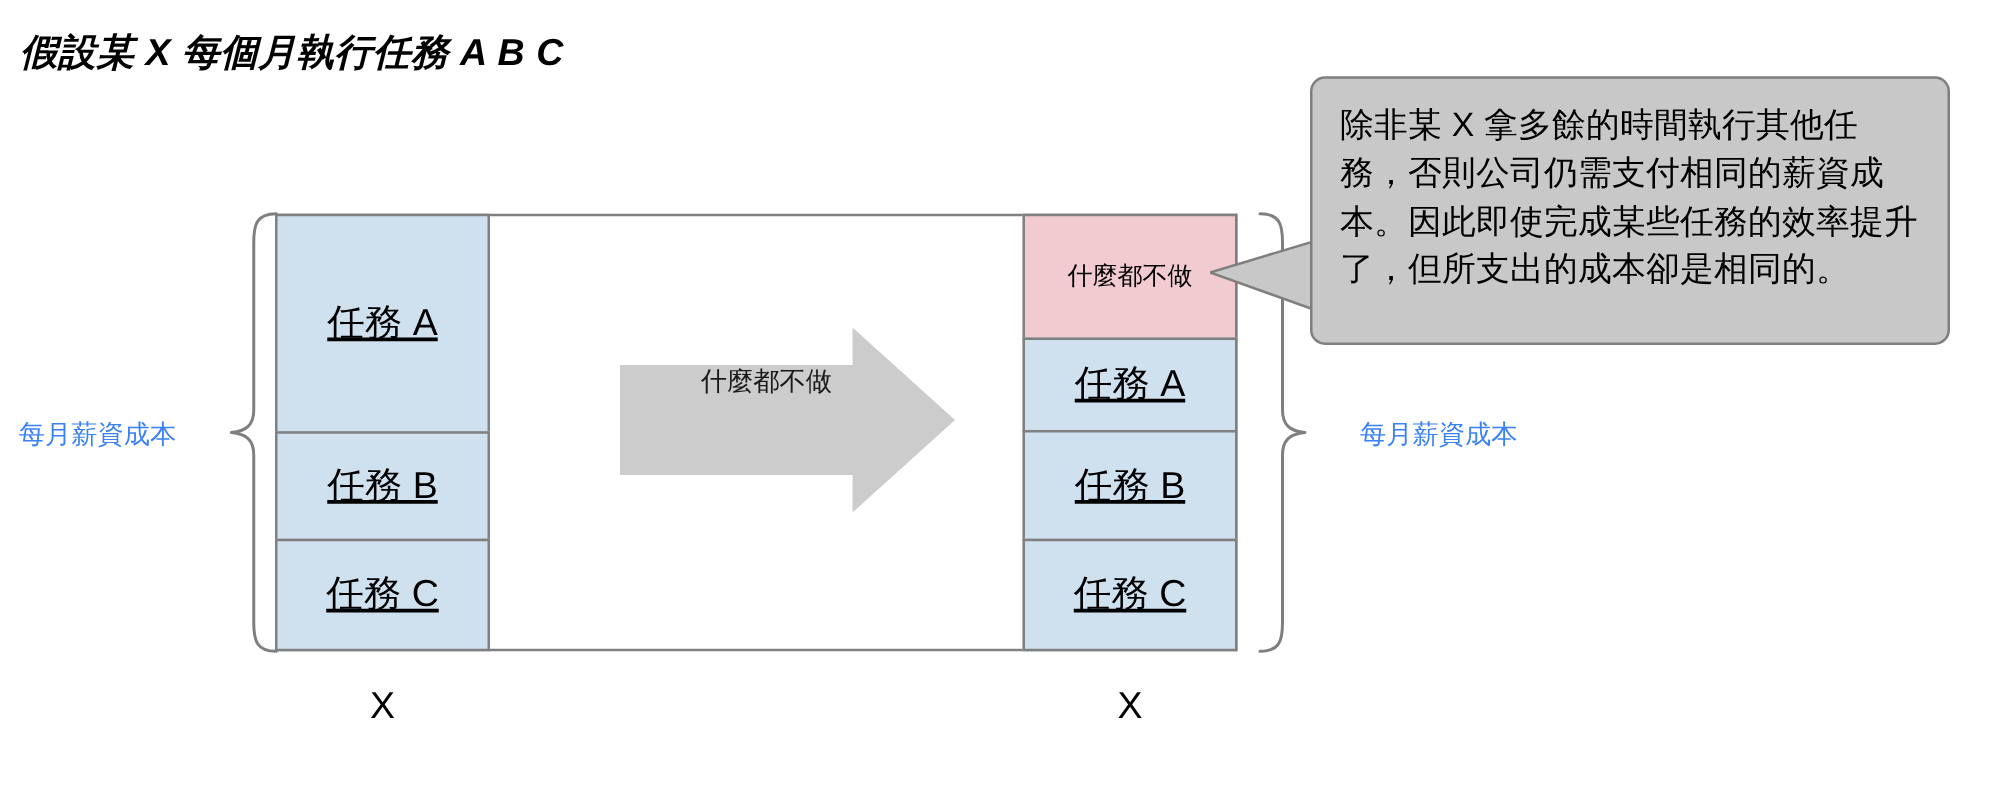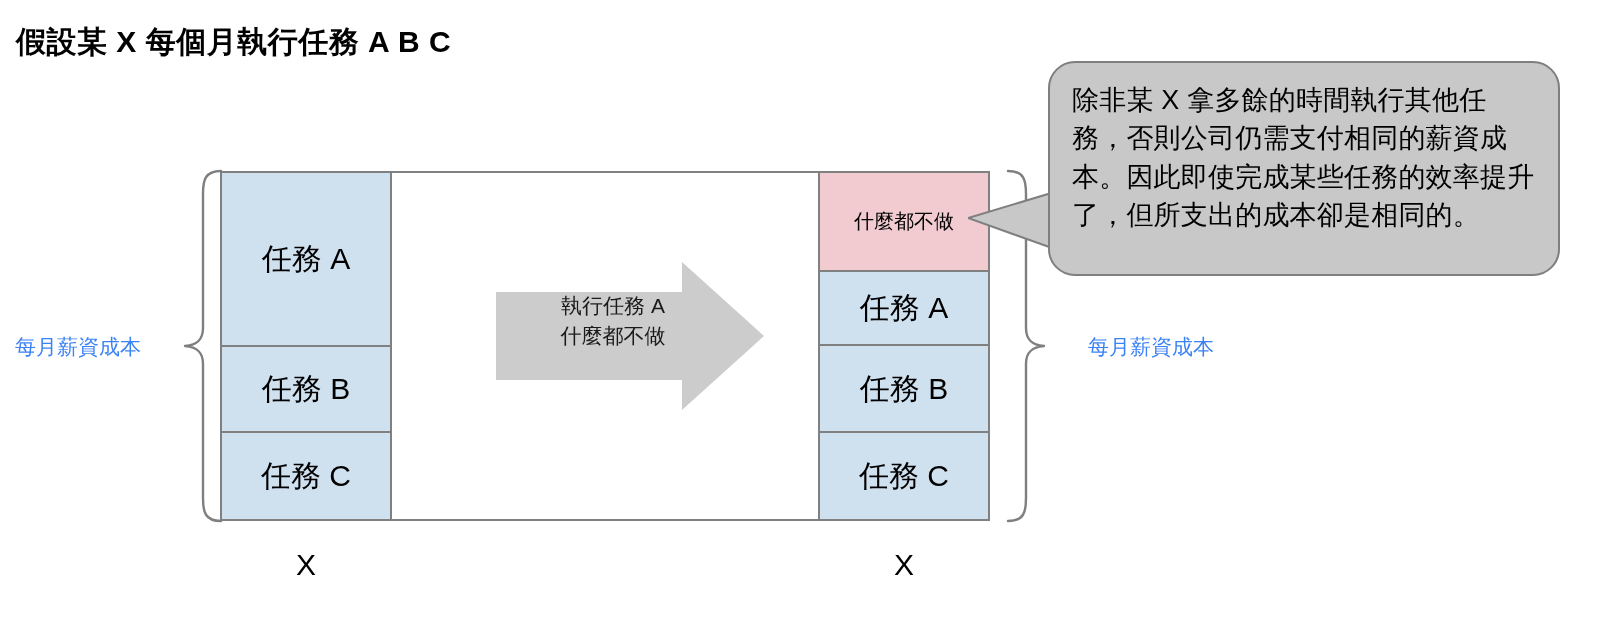--- a/index.html
+++ b/index.html
@@ -19,20 +19,21 @@
   
   .page-title {
     position: absolute;
     left: 16px;
     top: 22px;
     font-size: 30px;
     font-weight: bold;
     letter-spacing: 0.5px;
     white-space: nowrap;
     color: #000000;
+    font-style: italic;
   }
 
   
   .diagram {
     position: absolute;
     left: 0;
     top: 0;
     width: 1610px;
     height: 632px;
   }
@@ -72,21 +73,21 @@
     left: 0;
     width: 100%;
     box-sizing: border-box;
     border: 2px solid #808080;
     display: flex;
     align-items: center;
     justify-content: center;
     text-align: center;
     line-height: 1.25;
   }
-  .cell.blue  { background: #cfe0ef; }
+  .cell.blue  { background: #cfe0ef; text-decoration: underline; }
   .cell.pink  { background: #f2cbd1; }
 
   .cell-label {
     font-size: 30px;
     color: #000000;
     white-space: nowrap;
   }
   .cell-label.small {
     font-size: 20px;
   }
@@ -158,21 +159,21 @@
   .callout-tail svg { display: block; width: 140px; height: 120px; }
 
   .callout {
     position: absolute;
     left: 1048px;
     top: 61px;
     width: 512px;
     height: 215px;
     background: #c8c8c8;
     border: 2px solid #7f7f7f;
-    border-radius: 27px;
+    border-radius: 12px;
     box-sizing: border-box;
     z-index: 5;
   }
   .callout-text {
     position: absolute;
     left: 22px;
     top: 18px;
     width: 468px;
     font-size: 27px;
     line-height: 1.42;
@@ -215,21 +216,20 @@
       <span class="cell-label">任務 C</span>
     </div>
   </div>
 
   <div class="arrow-wrap">
     <svg viewBox="0 0 268 148" xmlns="http://www.w3.org/2000/svg">
       <polygon points="0,30 186,30 186,0 268,74 186,148 186,118 0,118" fill="#cccccc"></polygon>
     </svg>
   </div>
   <div class="arrow-text">
-    <div>執行任務 A</div>
     <div>什麼都不做</div>
   </div>
 
   <div class="brace brace-left">
     <svg viewBox="0 0 40 356" xmlns="http://www.w3.org/2000/svg">
       <path d="M38 3 C22 3 20 12 20 26 L20 160 C20 172 14 177 2 178
                C14 179 20 184 20 196 L20 330 C20 344 22 353 38 353" fill="none" stroke="#7f7f7f" stroke-width="2.4" stroke-linecap="round" stroke-linejoin="round"></path>
     </svg>
   </div>
   <div class="brace-label brace-label-left">每月薪資成本</div>

